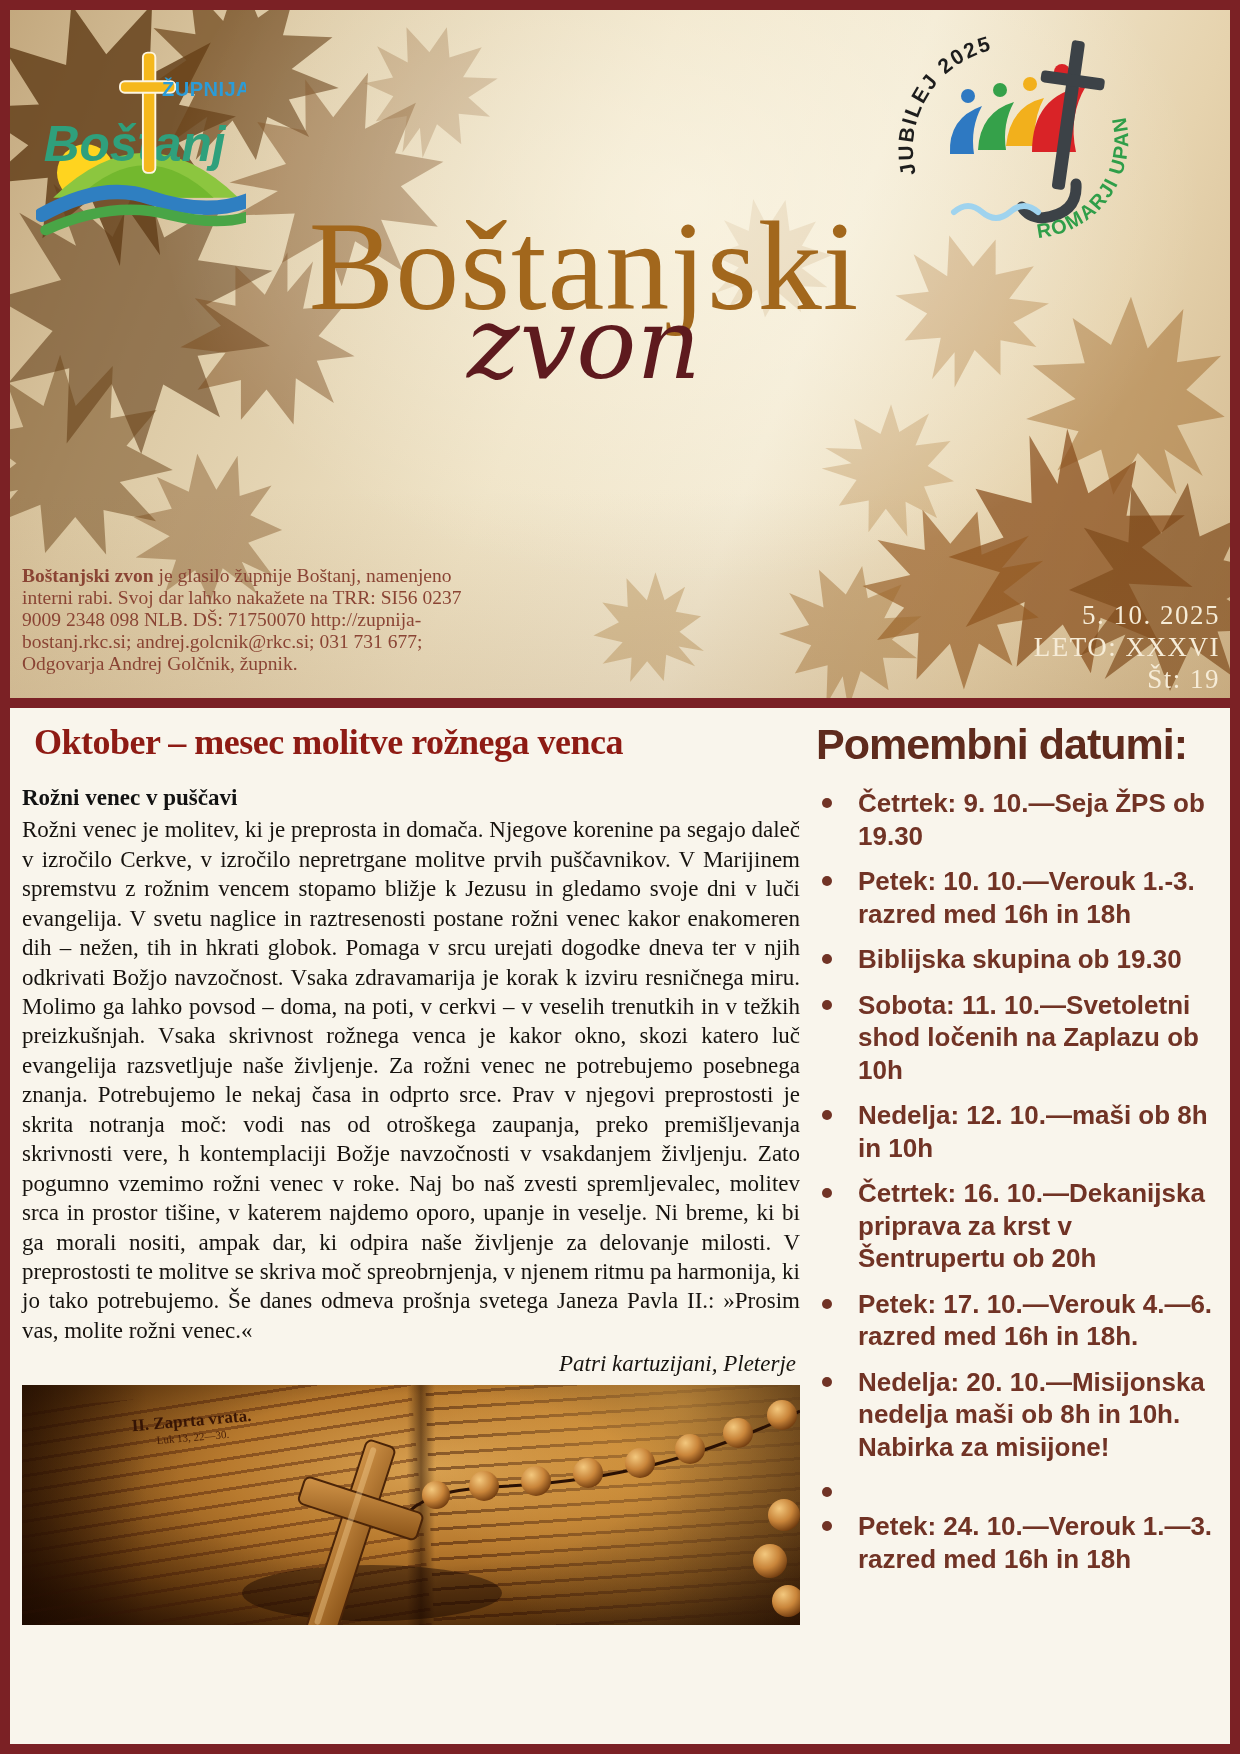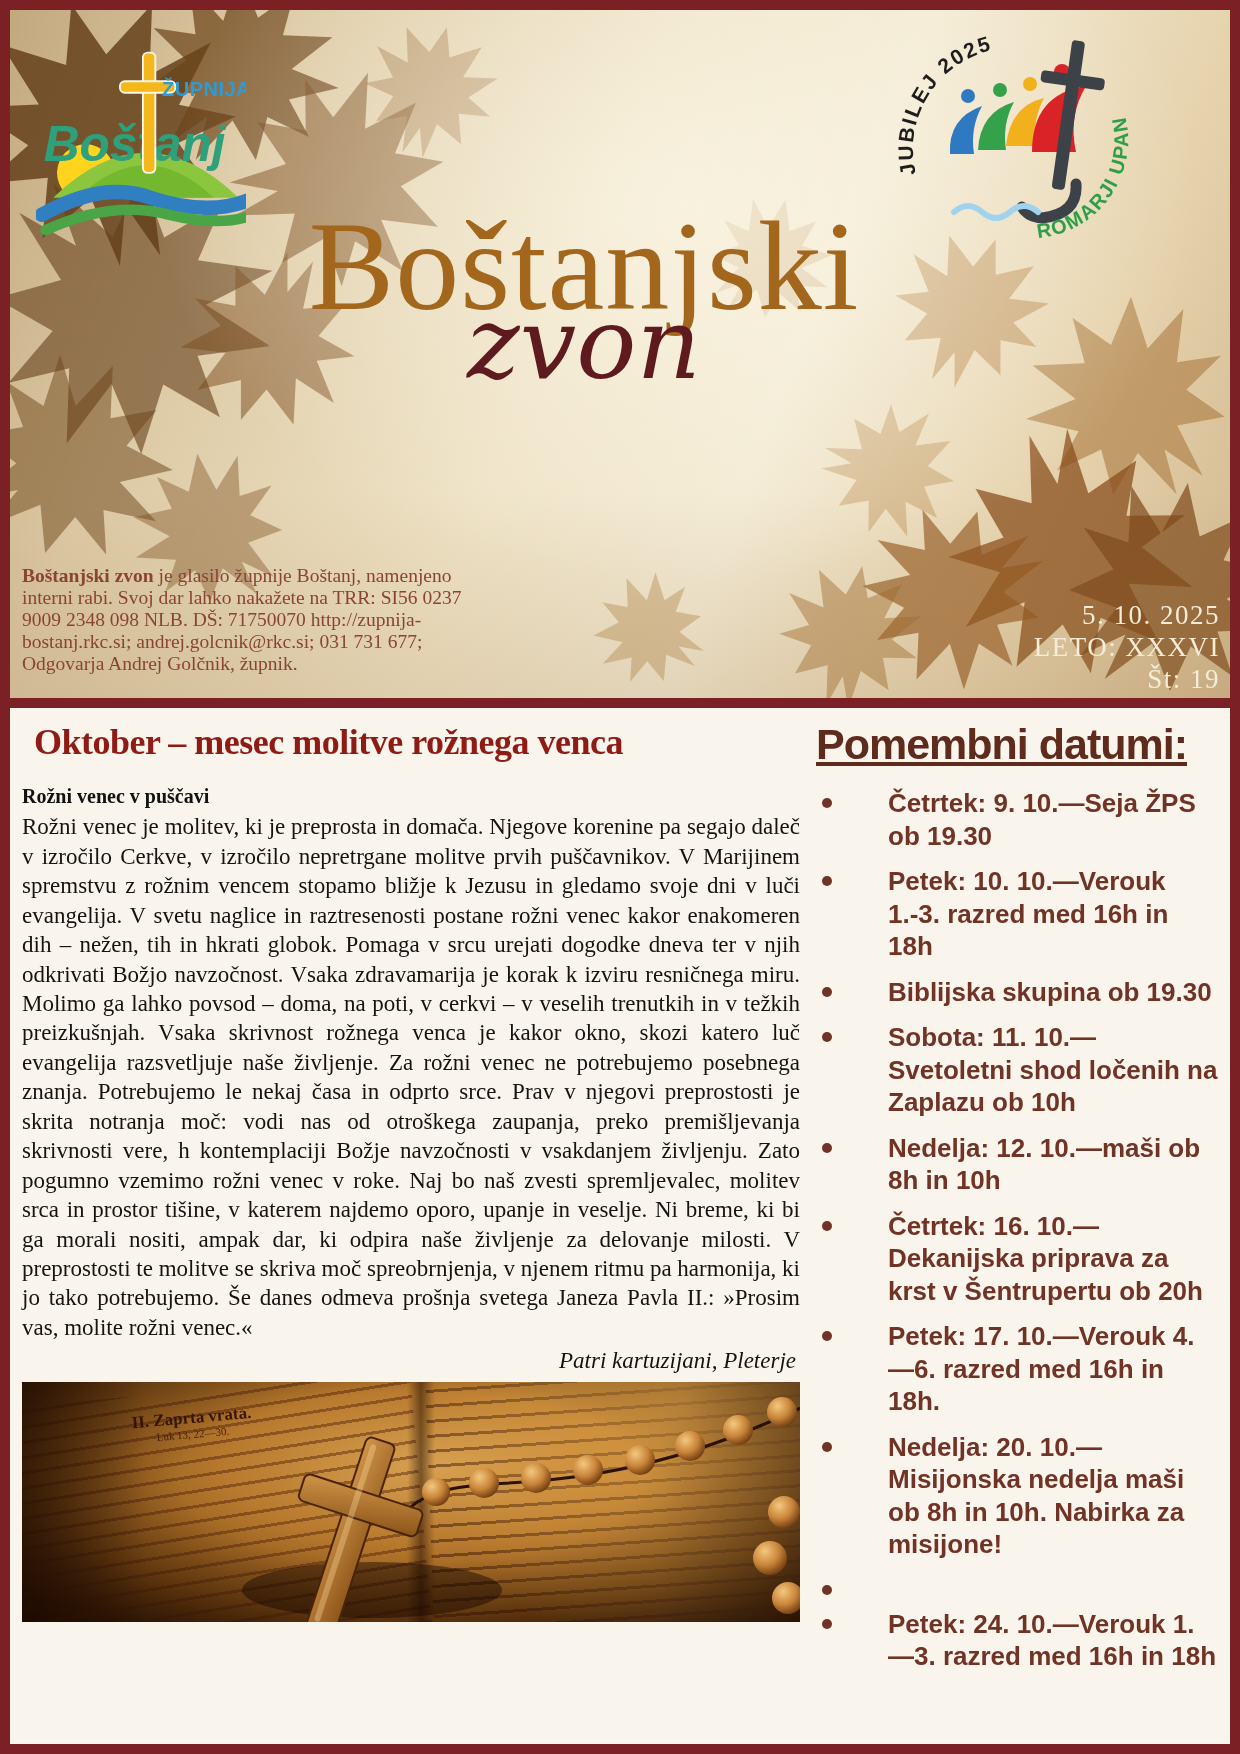--- a/index.html
+++ b/index.html
@@ -21,21 +21,21 @@
     color:#5e1a1e;font-family:"DejaVu Serif",serif;}
   .info{position:absolute;left:12px;bottom:4px;width:470px;font-size:19.5px;line-height:22px;
     color:#8a4434;z-index:4;}
   .info b{font-weight:bold;}
   .issue{position:absolute;right:10px;bottom:2px;text-align:right;color:#f6ecd7;font-size:27px;
     line-height:1.18;z-index:4;letter-spacing:1.5px;}
   
   .content{display:flex;padding:0 12px;}
   .article{width:778px;flex:0 0 778px;}
   .article-heading{margin:14px 0 0 12px;font-size:36px;font-weight:bold;color:#8e1b14;letter-spacing:-.5px;line-height:1.15;}
-  .article-subheading{margin:22px 0 4px 0;font-size:20px;font-weight:bold;color:#121212;}
+  .article-subheading{margin:22px 0 4px 0;font-size:23px;font-weight:bold;color:#121212;}
   .article-body{margin:2px 0 0 0;font-size:23px;line-height:1.28;text-align:justify;color:#17130f;}
   .attribution{text-align:right;font-style:italic;font-size:23px;margin:6px 4px 8px 0;color:#17130f;}
   
   .photo{position:relative;width:778px;height:240px;margin-top:8px;overflow:hidden;
     background:radial-gradient(ellipse at 52% 35%,#d8a050 0%,#b87a2e 35%,#7c4a14 68%,#3f2006 90%,#250e02 100%);}
   .book-page{position:absolute;}
   .page-left{left:-20px;top:8px;width:420px;height:260px;transform:rotate(-5deg);
     background:repeating-linear-gradient(176deg,rgba(0,0,0,0) 0 7px,rgba(80,32,10,.45) 7px 10px,rgba(0,0,0,0) 10px 15px);}
   .page-right{left:408px;top:-6px;width:400px;height:270px;transform:rotate(-2deg);
     background:repeating-linear-gradient(178deg,rgba(0,0,0,0) 0 7px,rgba(60,22,6,.5) 7px 10px,rgba(0,0,0,0) 10px 15px);}
@@ -44,26 +44,26 @@
   .book-heading-block{position:absolute;left:110px;top:26px;transform:rotate(-5deg);text-align:center;z-index:2;}
   .book-heading{font-weight:bold;font-size:17px;color:#3b1605;}
   .book-reference{font-size:11px;color:#4a2008;}
   .photo-vignette{position:absolute;inset:0;z-index:3;pointer-events:none;
     background:radial-gradient(circle at 85% 8%,rgba(255,195,95,.45),rgba(255,195,95,0) 38%),
       radial-gradient(ellipse at 50% 40%,rgba(0,0,0,0) 42%,rgba(28,10,0,.55) 88%),
       linear-gradient(to right,rgba(25,8,0,.55),rgba(0,0,0,0) 16%,rgba(0,0,0,0) 82%,rgba(40,15,0,.4));}
   .rosary{position:absolute;inset:0;z-index:4;}
   
   .sidebar{flex:1;margin-left:14px;font-family:"Liberation Sans",sans-serif;}
-  .sidebar-title{margin:12px 0 18px 2px;font-size:43px;font-weight:bold;color:#5f2b1d;letter-spacing:-1px;text-decoration:underline;}
+  .sidebar-title{margin:12px 0 18px 2px;font-size:43px;font-weight:bold;color:#5f2b1d;letter-spacing:-1px;}
   .events{list-style:none;margin:0;padding:0;font-weight:bold;color:#713325;font-size:26px;line-height:1.25;}
   .events li{display:flex;margin-bottom:13px;}
   .bullet{flex:0 0 36px;padding-left:8px;}
   .bullet::before{content:"";display:block;width:10px;height:10px;margin-top:11px;border-radius:50%;background:#713325;}
-  .event-text{flex:1;margin-left:30px;}
+  .event-text{flex:1;}
 </style>
 </head>
 <body>
 
 <div class="page">
 
   <div class="header">
 
     <svg class="leaves" width="1220" height="688" viewBox="0 0 1220 688" aria-hidden="true">
       <defs>

